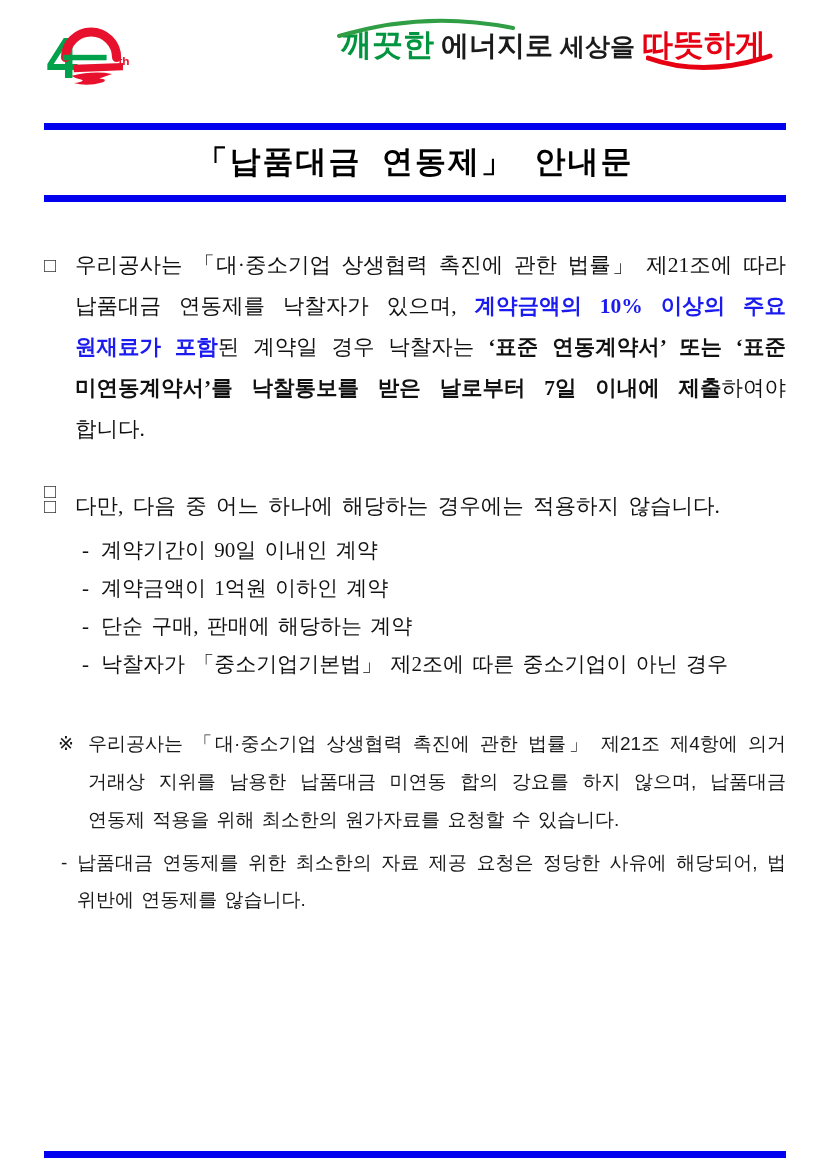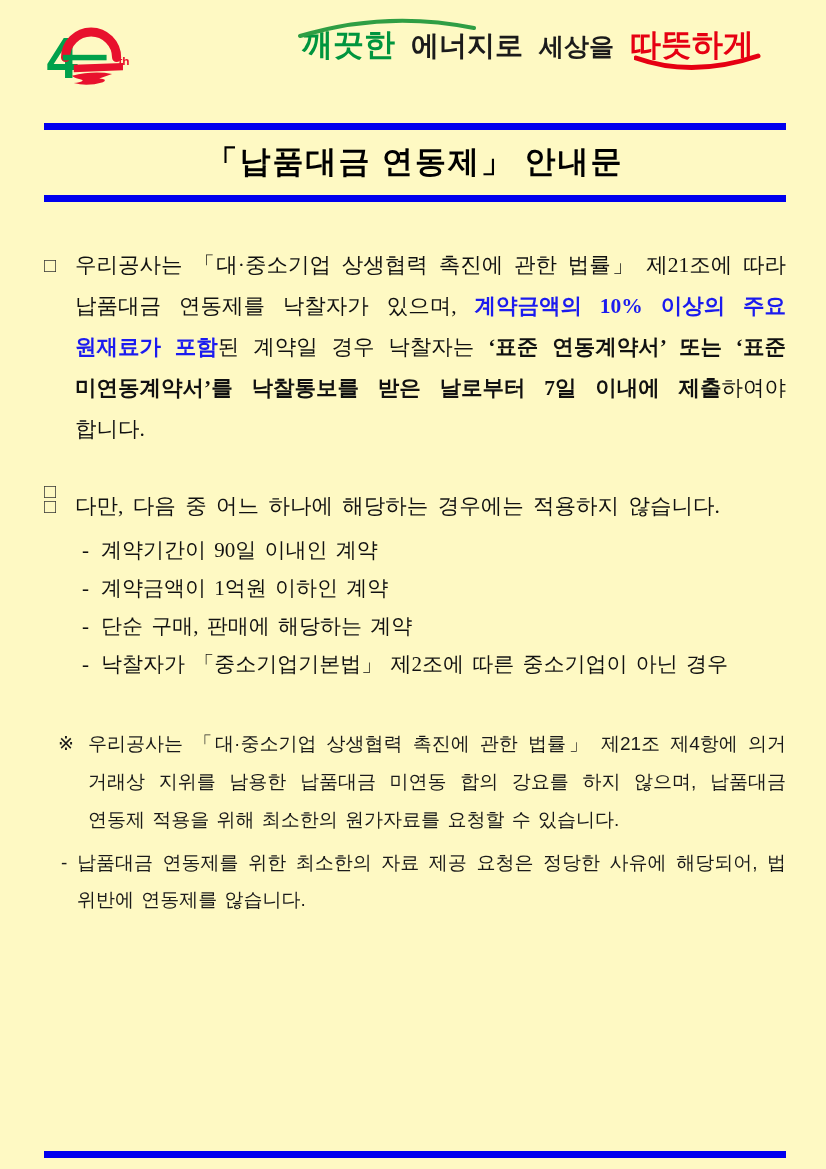--- a/index.html
+++ b/index.html
@@ -1,46 +1,46 @@
 <!DOCTYPE html>
 <html><head>
 <meta charset="utf-8">
 <style>
   * { margin: 0; padding: 0; box-sizing: border-box; }
   html, body { background: #e9e9e9; }
   .page {
     position: relative;
     width: 826px; height: 1169px;
     margin: 0 auto;
-    background: #fef9c3;
+    background: #ffffff;
     overflow: hidden;
     font-family: "Liberation Serif", "DejaVu Serif", serif;
     color: #111111;
   }
   
   .header { position: relative; height: 96px; }
   .logo { position: absolute; left: 46px; top: 12px; width: 92px; height: 82px; }
   .slogan {
-    position: absolute; right: 72px; top: 24px;
-    display: flex; align-items: baseline; gap: 16px;
+    position: absolute; right: 60px; top: 24px;
+    display: flex; align-items: baseline; gap: 7px;
     font-family: "Liberation Sans", "DejaVu Sans", sans-serif;
     font-weight: bold; white-space: nowrap;
   }
   .slogan .w1 { color: #00953e; font-size: 31px; }
   .slogan .w2 { color: #1b1b1b; font-size: 28px; text-align: right; }
   .slogan .w3 { color: #1b1b1b; font-size: 25px; margin-left: 0; }
   .slogan .w4 { color: #e60012; font-size: 31px; }
   .swoosh-green { position: absolute; left: -6px; top: -16px; width: 182px; height: 32px; pointer-events: none; }
   .swoosh-red { position: absolute; right: -8px; bottom: -14px; width: 128px; height: 28px; pointer-events: none; }
   
   .title-block { margin: 27px 40px 0 44px; }
   .rule { height: 7px; background: #0000ee; }
   .doc-title {
     text-align: center;
-    font-family: Liberation Sans, sans-serif;
+    font-family: Liberation Mono, monospace;
     font-weight: bold; font-size: 31px; letter-spacing: 2px;
     color: #000000;
     padding: 11px 0 12px 0;
   }
   
   .main { margin: 43px 40px 0 44px; }
   .para {
     position: relative;
     padding-left: 31px;
     font-size: 21.5px; line-height: 41px;

